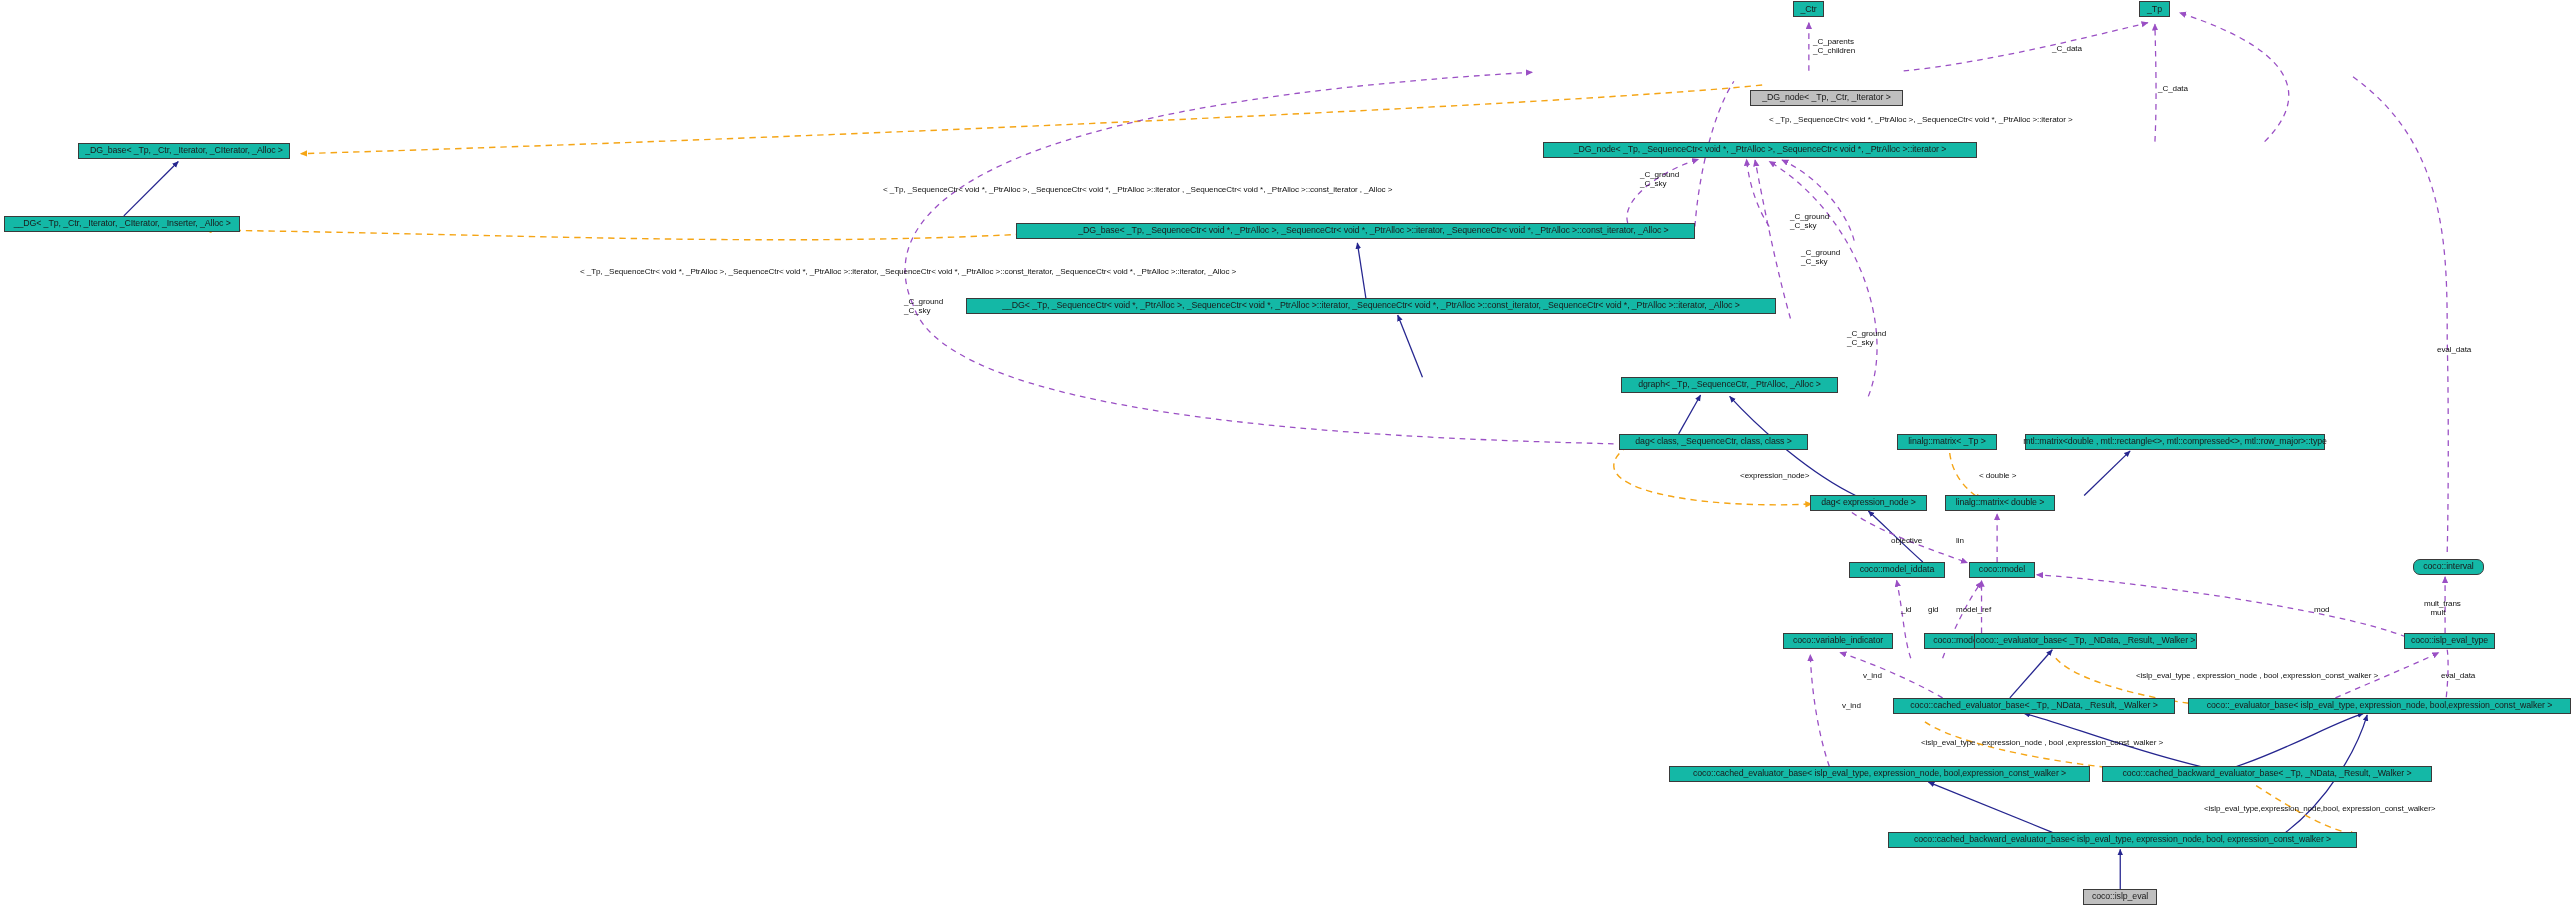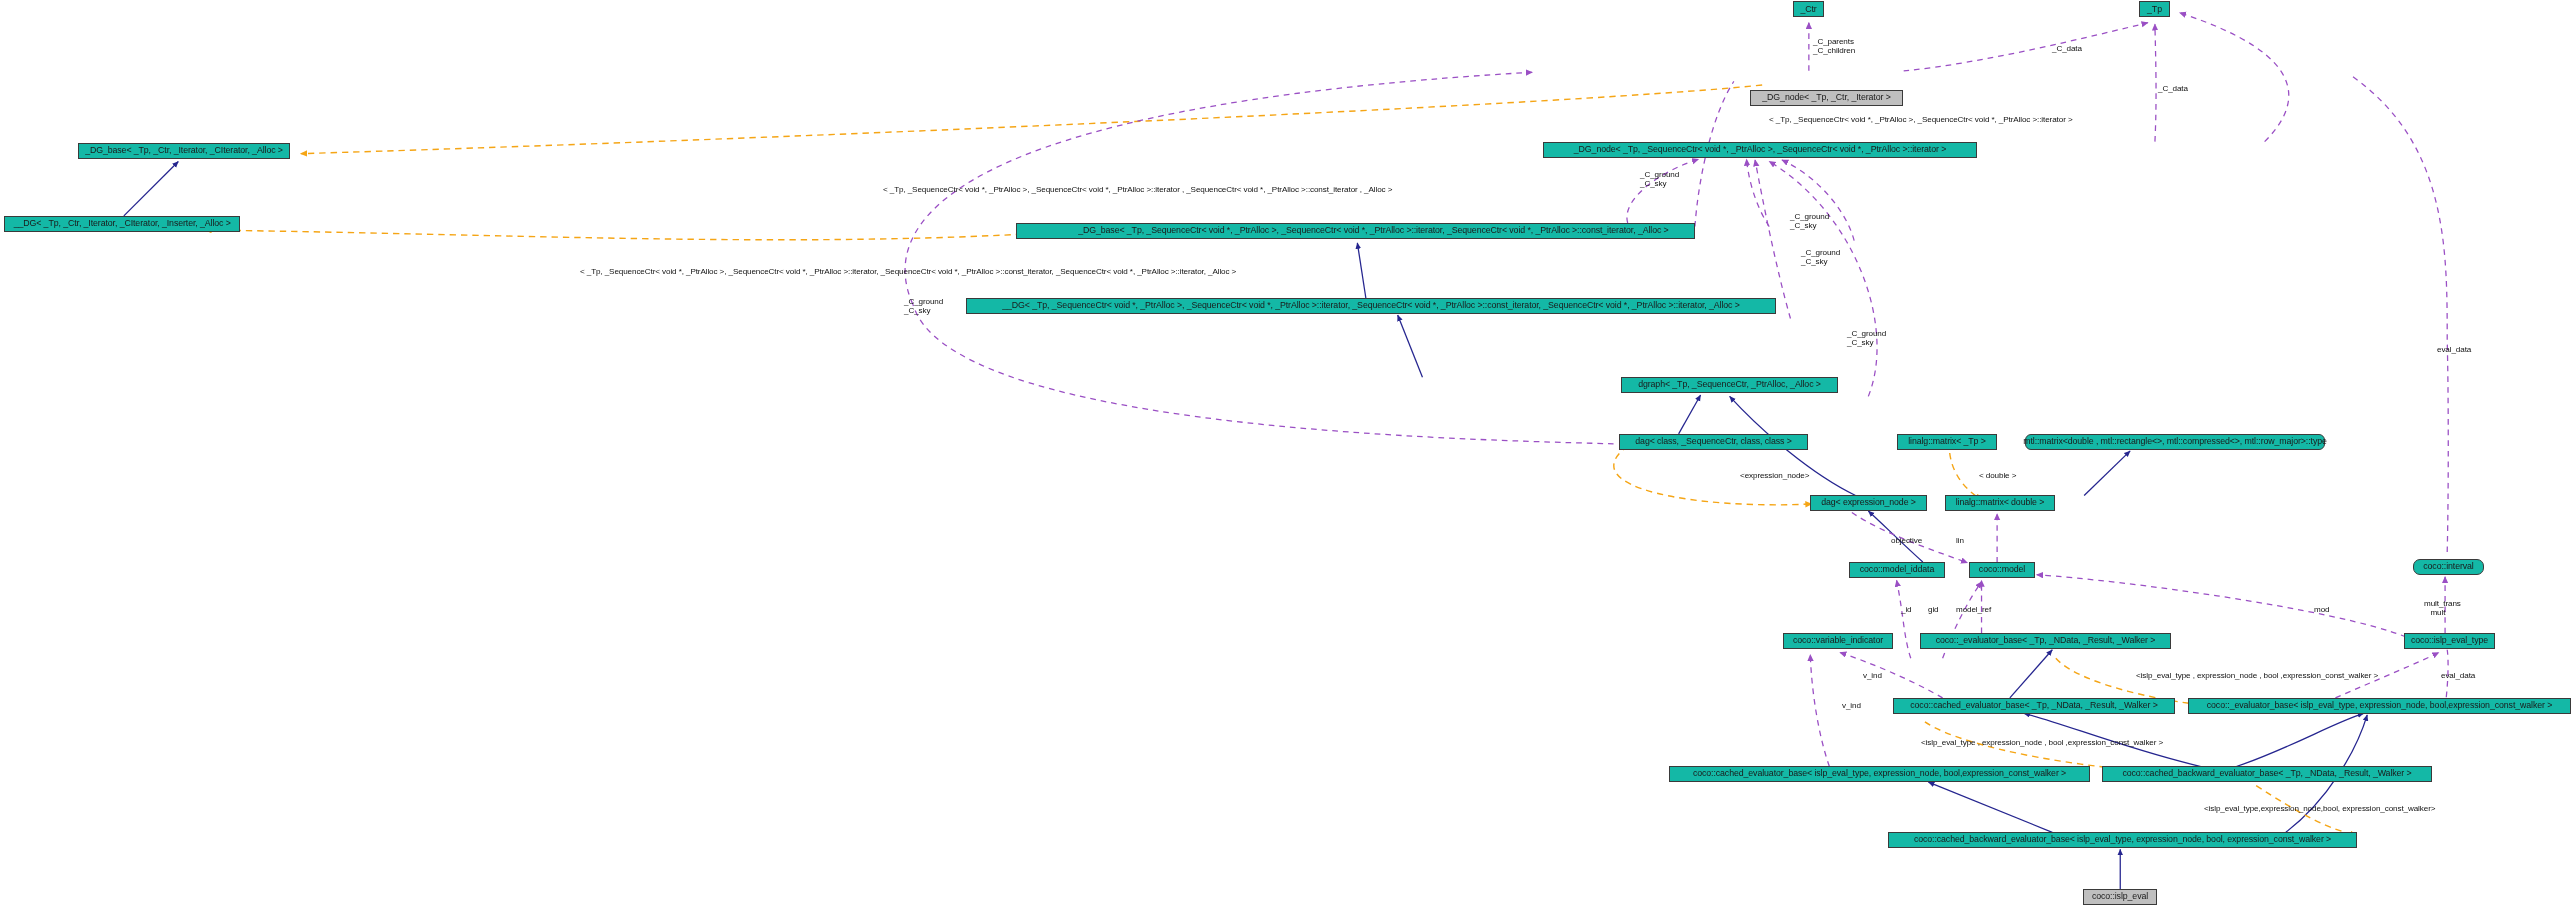--- a/index.html
+++ b/index.html
@@ -131,29 +131,29 @@
       <div class="node" style="left: 2139px; top: 1.4px; width: 31px;">_Tp</div>
       <div class="node highlight" style="left: 1750px; top: 73px; width: 153px; margin-top: 17px;">_DG_node&lt; _Tp, _Ctr, _Iterator &gt;</div>
       <div class="node" style="left: 78px; top: 143px; width: 212px;">_DG_base&lt; _Tp, _Ctr, _Iterator, _CIterator, _Alloc &gt;</div>
       <div class="node" style="left: 1543px; top: 142px; width: 434px;">_DG_node&lt; _Tp, _SequenceCtr&lt; void *, _PtrAlloc &gt;, _SequenceCtr&lt; void *, _PtrAlloc &gt;::iterator &gt;</div>
       <div class="node" style="left: 4.2px; top: 216px; width: 236px;">__DG&lt; _Tp, _Ctr, _Iterator, _CIterator, _Inserter, _Alloc &gt;</div>
       <div class="node" style="left: 1016px; top: 223px; width: 679px; padding-left: 40px;">_DG_base&lt; _Tp, _SequenceCtr&lt; void *, _PtrAlloc &gt;, _SequenceCtr&lt; void *, _PtrAlloc &gt;::iterator, _SequenceCtr&lt; void *, _PtrAlloc &gt;::const_iterator, _Alloc &gt;</div>
       <div class="node" style="left: 966px; top: 298px; width: 810px;">__DG&lt; _Tp, _SequenceCtr&lt; void *, _PtrAlloc &gt;, _SequenceCtr&lt; void *, _PtrAlloc &gt;::iterator, _SequenceCtr&lt; void *, _PtrAlloc &gt;::const_iterator, _SequenceCtr&lt; void *, _PtrAlloc &gt;::iterator, _Alloc &gt;</div>
       <div class="node" style="left: 1621px; top: 377px; width: 217px;">dgraph&lt; _Tp, _SequenceCtr, _PtrAlloc, _Alloc &gt;</div>
       <div class="node" style="left: 1619px; top: 434px; width: 189px;">dag&lt; class, _SequenceCtr, class, class &gt;</div>
       <div class="node" style="left: 1897px; top: 434px; width: 100px;">linalg::matrix&lt; _Tp &gt;</div>
-      <div class="node" style="left: 2025px; top: 434px; width: 300px; border-radius: 6px;">mtl::matrix&lt;double , mtl::rectangle&lt;&gt;, mtl::compressed&lt;&gt;, mtl::row_major&gt;::type</div>
+      <div class="node" style="left: 2025px; top: 434px; width: 300px;">mtl::matrix&lt;double , mtl::rectangle&lt;&gt;, mtl::compressed&lt;&gt;, mtl::row_major&gt;::type</div>
       <div class="node" style="left: 1810px; top: 495px; width: 117px;">dag&lt; expression_node &gt;</div>
       <div class="node" style="left: 1945px; top: 495px; width: 110px;">linalg::matrix&lt; double &gt;</div>
       <div class="node" style="left: 1849px; top: 562px; width: 96px;">coco::model_iddata</div>
       <div class="node" style="left: 1969px; top: 562px; width: 66px;">coco::model</div>
       <div class="node" style="left: 2413px; top: 559px; width: 71px; border-radius: 7px;">coco::interval</div>
       <div class="node" style="left: 1783px; top: 633px; width: 110px;">coco::variable_indicator</div>
       <div class="node" style="left: 1924px; top: 633px; width: 81px;">coco::model_gid</div>
-      <div class="node" style="left: 1920px; top: 633px; width: 251px;">coco::_evaluator_base&lt; _Tp, _NData, _Result, _Walker &gt;</div>
+      <div class="node" style="left: 1974px; top: 633px; width: 223px;">coco::_evaluator_base&lt; _Tp, _NData, _Result, _Walker &gt;</div>
       <div class="node" style="left: 2404px; top: 633px; width: 91px;">coco::islp_eval_type</div>
       <div class="node" style="left: 1893px; top: 698px; width: 282px;">coco::cached_evaluator_base&lt; _Tp, _NData, _Result, _Walker &gt;</div>
       <div class="node" style="left: 2188px; top: 698px; width: 383px;">coco::_evaluator_base&lt; islp_eval_type, expression_node, bool,expression_const_walker &gt;</div>
       <div class="node" style="left: 1669px; top: 766px; width: 421px;">coco::cached_evaluator_base&lt; islp_eval_type, expression_node, bool,expression_const_walker &gt;</div>
       <div class="node" style="left: 2102px; top: 766px; width: 330px;">coco::cached_backward_evaluator_base&lt; _Tp, _NData, _Result, _Walker &gt;</div>
       <div class="node" style="left: 1888px; top: 832px; width: 469px;">coco::cached_backward_evaluator_base&lt; islp_eval_type, expression_node, bool, expression_const_walker &gt;</div>
       <div class="node highlight" style="left: 2083px; top: 889px; width: 74px;">coco::islp_eval</div>
     </div>
   <div id="labels">
       <div class="edge-label" style="left: 1813px; top: 37px; white-space: pre;">_C_parents

